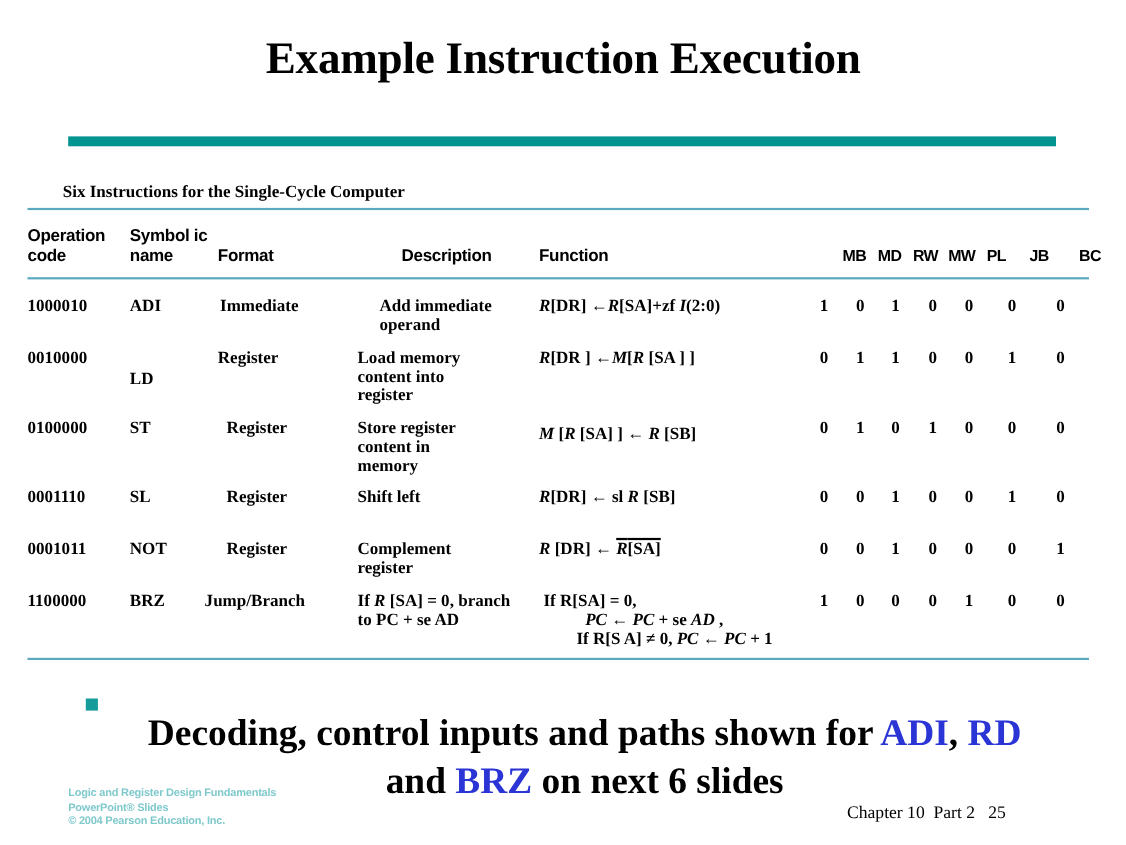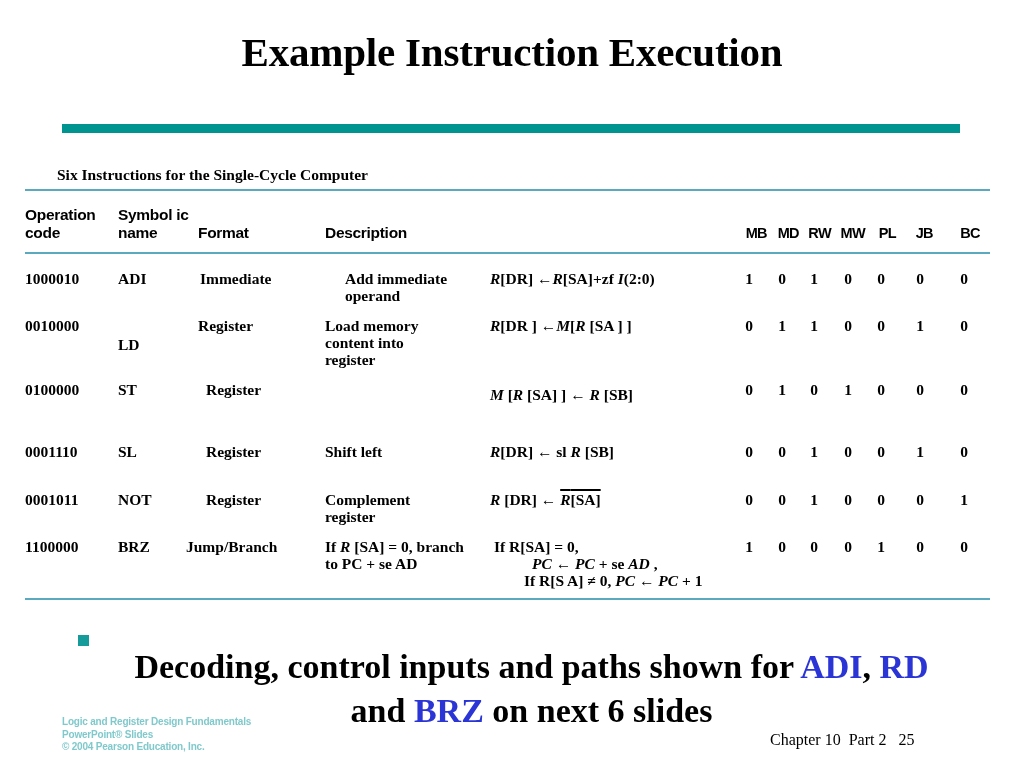--- a/index.html
+++ b/index.html
@@ -87,21 +87,22 @@
     font-family: "Liberation Sans", sans-serif;
     font-weight: bold;
     font-size: 15.5px;
     line-height: 18px;
     white-space: pre-line;
     letter-spacing: -0.3px;
   }
   .hcell.bitsh {
     font-size: 14.5px;
     letter-spacing: -0.6px;
-    text-align: right;
+    text-align: left;
+    margin-left: 33px;
   }
 
   
   .c-op    { left: 25px;  width: 95px; }
   .c-sym   { left: 118px; width: 78px; }
   .c-fmt   { left: 198px; width: 120px; }
   .c-desc  { left: 325px; width: 165px; }
   .c-func  { left: 490px; width: 245px; }
 
   .bit {
@@ -190,21 +191,22 @@
 
   <div class="rule r-top"></div>
   <div class="rule r-header"></div>
   <div class="rule r-bottom"></div>
 
   <div class="hcell c-op" style="top:206px;">Operation
 code</div>
   <div class="hcell c-sym" style="top:206px;">Symbol ic
 name</div>
   <div class="hcell c-fmt" style="top:224px;">Format</div>
-  <div class="hcell c-desc" style="top:224px;">Description</div>
+  <div class="hcell c-desc" style="top:224px;margin-left:40px;">Description</div>
+  <div class="hcell c-func" style="top:224px;">Function</div>
 
   <div class="hcell bitsh" style="top:224px; left:733px; width:34px;">MB</div>
   <div class="hcell bitsh" style="top:224px; left:765px; width:34px;">MD</div>
   <div class="hcell bitsh" style="top:224px; left:797px; width:34px;">RW</div>
   <div class="hcell bitsh" style="top:224px; left:829px; width:36px;">MW</div>
   <div class="hcell bitsh" style="top:224px; left:864px; width:32px;">PL</div>
   <div class="hcell bitsh" style="top:224px; left:903px; width:30px;">JB</div>
   <div class="hcell bitsh" style="top:224px; left:948px; width:32px;">BC</div>
 
   <div class="cell c-op" style="top:270px;">1000010</div>
@@ -232,20 +234,23 @@
   <div class="bit" style="top:317px; left:769px;">1</div>
   <div class="bit" style="top:317px; left:801px;">1</div>
   <div class="bit" style="top:317px; left:835px;">0</div>
   <div class="bit" style="top:317px; left:868px;">0</div>
   <div class="bit" style="top:317px; left:907px;">1</div>
   <div class="bit" style="top:317px; left:951px;">0</div>
 
   <div class="cell c-op" style="top:381px;">0100000</div>
   <div class="cell c-sym" style="top:381px;">ST</div>
   <div class="cell c-fmt" style="top:381px; left:206px;">Register</div>
+  <div class="cell c-desc" style="top:381px;">Store register
+content in
+memory</div>
   <div class="cell c-func" style="top:386px;"><span class="func-line"><span class="it">M</span> [<span class="it">R</span> [SA] ] <span class="arrow">←</span> <span class="it">R</span> [SB]</span></div>
   <div class="bit" style="top:381px; left:736px;">0</div>
   <div class="bit" style="top:381px; left:769px;">1</div>
   <div class="bit" style="top:381px; left:801px;">0</div>
   <div class="bit" style="top:381px; left:835px;">1</div>
   <div class="bit" style="top:381px; left:868px;">0</div>
   <div class="bit" style="top:381px; left:907px;">0</div>
   <div class="bit" style="top:381px; left:951px;">0</div>
 
   <div class="cell c-op" style="top:443px;">0001110</div>

